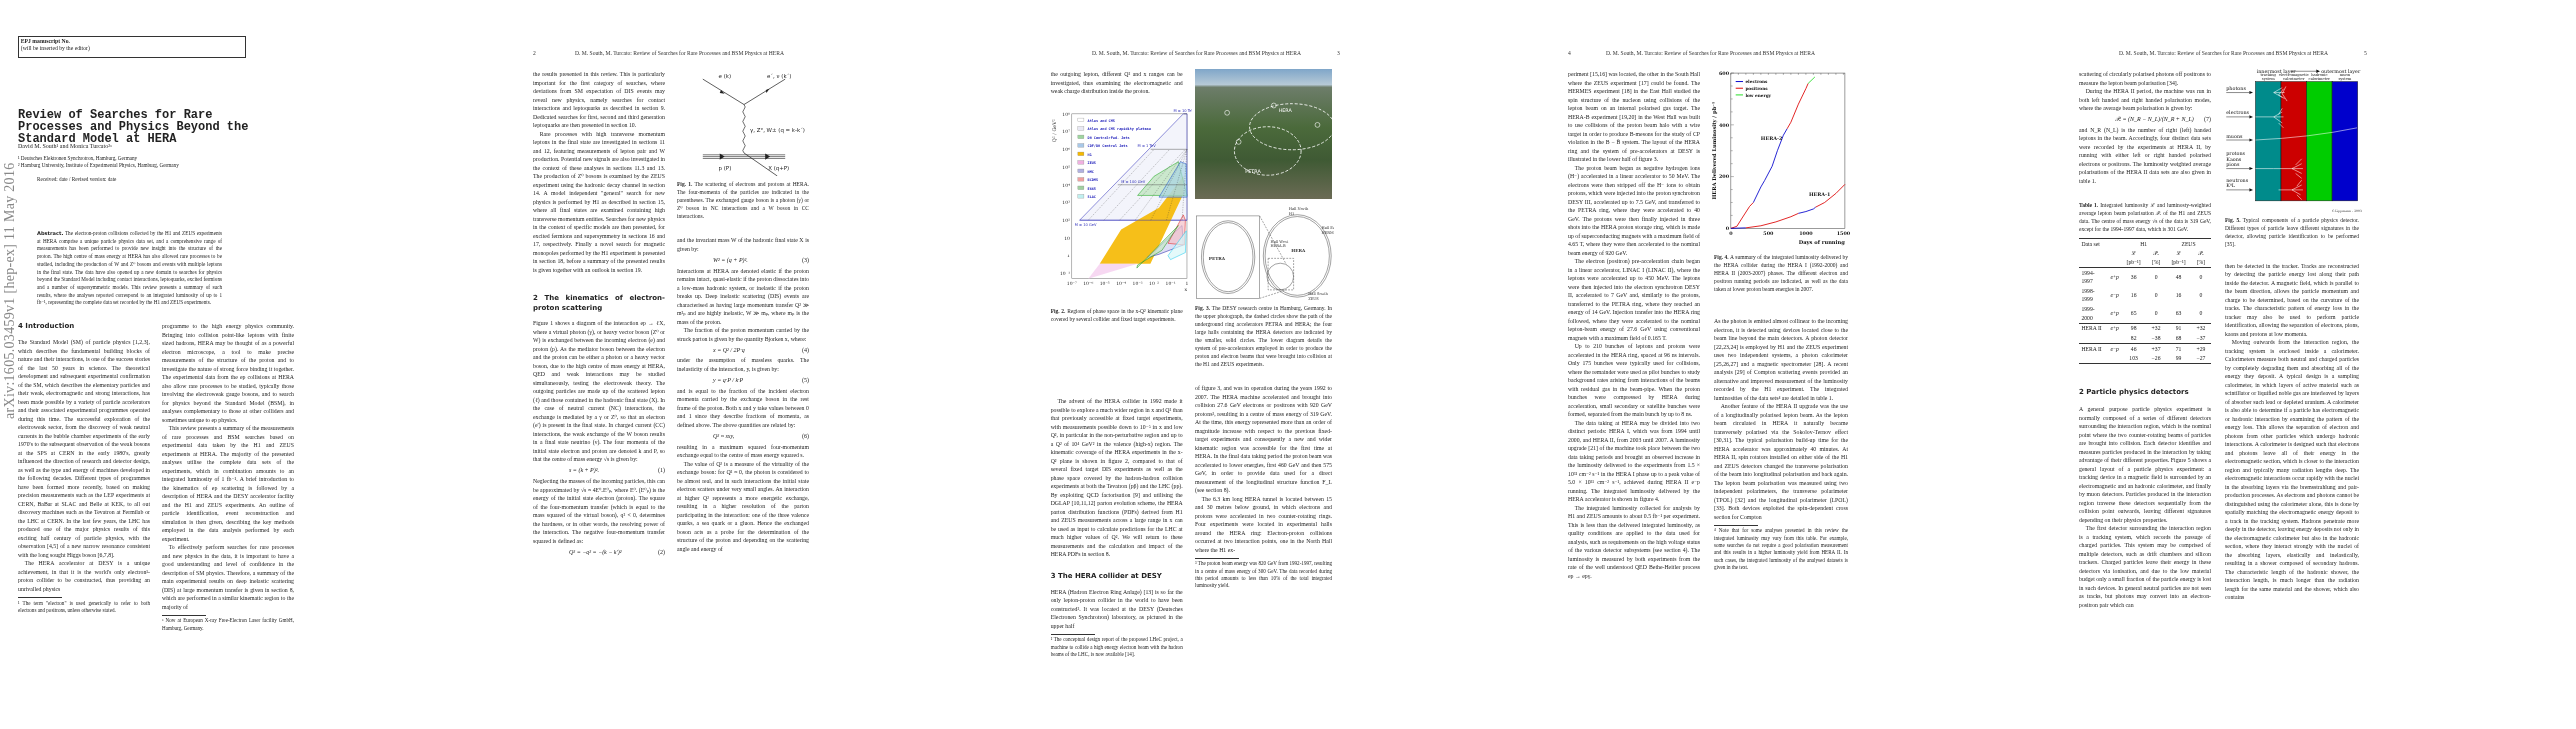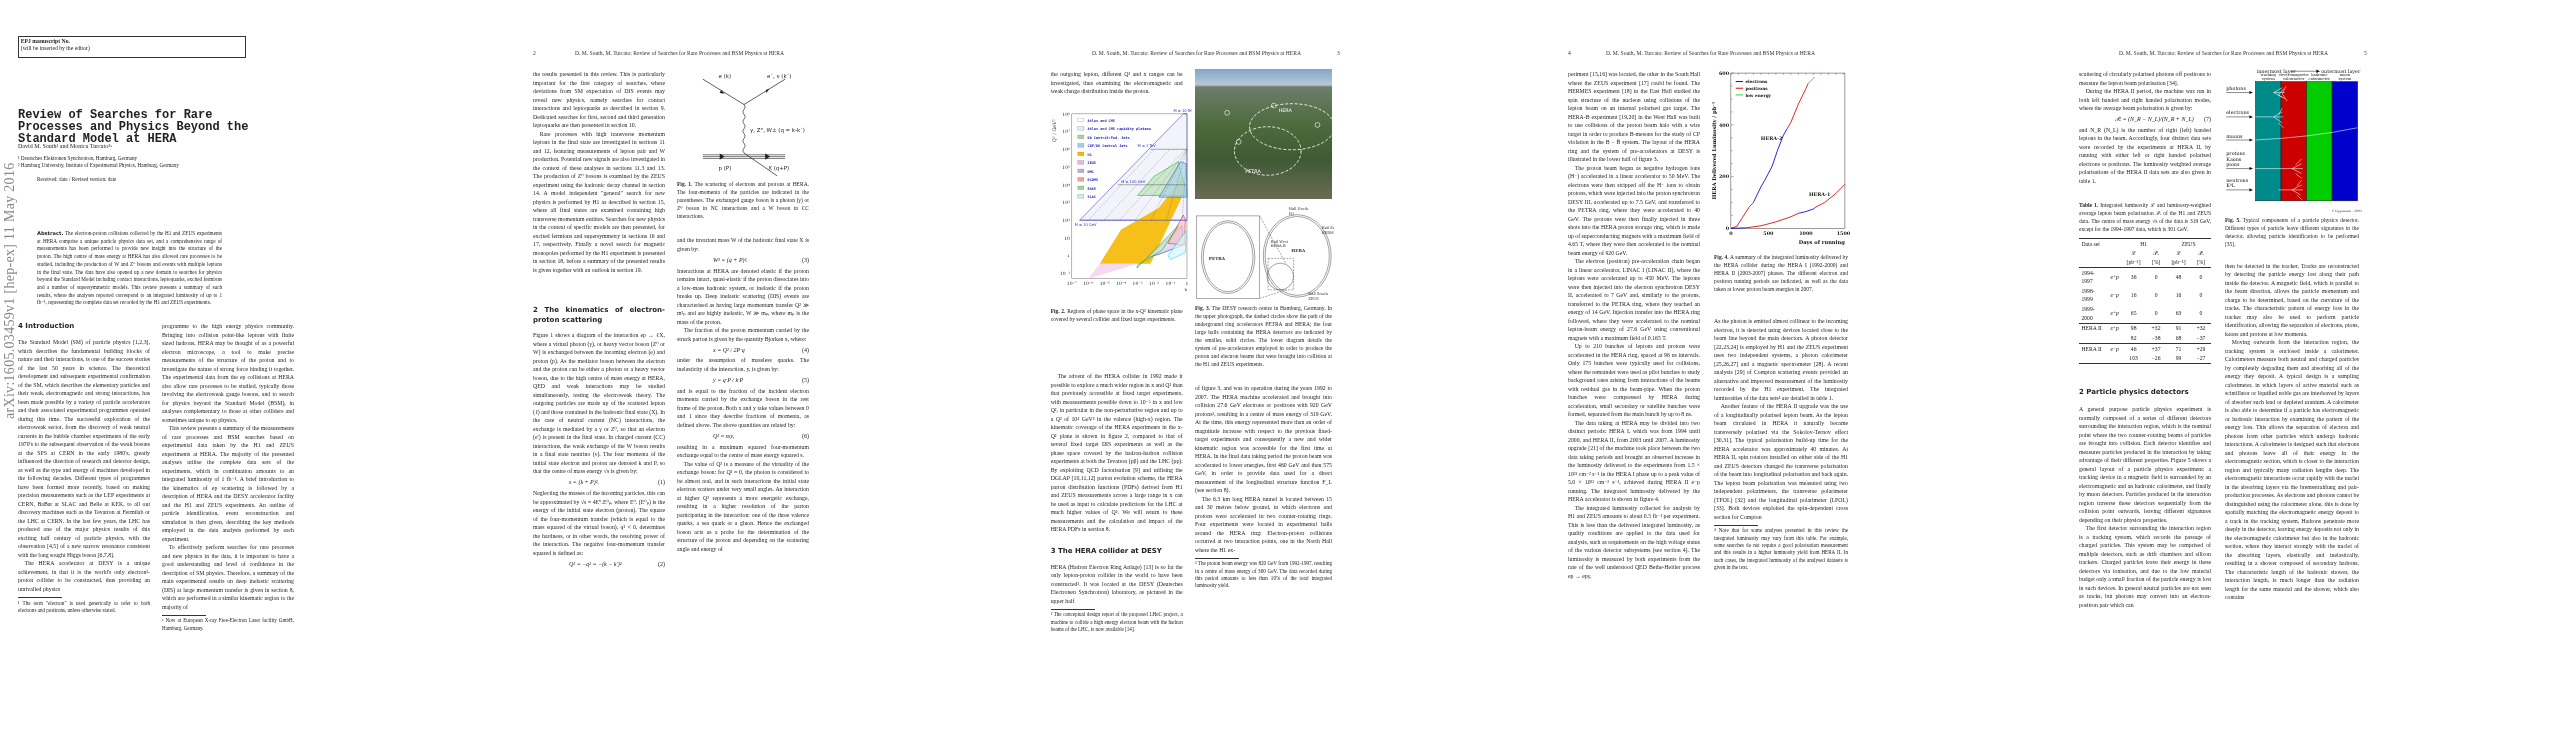--- a/index.html
+++ b/index.html
@@ -73,21 +73,21 @@
   </div>
 </div>
 
 <div class="page p2">
   <div class="pgnum" style="left:18px;">2</div>
   <div class="runhead" style="left:60px;">D. M. South, M. Turcato: Review of Searches for Rare Processes and BSM Physics at HERA</div>
 
   <div class="col txt" style="left:18px;top:70px;">
     <p>the results presented in this review. This is particularly important for the first category of searches, where deviations from SM expectation of DIS events may reveal new physics, namely searches for contact interactions and leptoquarks as described in section 9. Dedicated searches for first, second and third generation leptoquarks are then presented in section 10.</p>
     <p class="ind">Rare processes with high transverse momentum leptons in the final state are investigated in sections 11 and 12, featuring measurements of lepton pair and W production. Potential new signals are also investigated in the context of these analyses in sections 11.3 and 13. The production of Z⁰ bosons is examined by the ZEUS experiment using the hadronic decay channel in section 14. A model independent "general" search for new physics is performed by H1 as described in section 15, where all final states are examined containing high transverse momentum entities. Searches for new physics in the context of specific models are then presented, for excited fermions and supersymmetry in sections 16 and 17, respectively. Finally a novel search for magnetic monopoles performed by the H1 experiment is presented in section 18, before a summary of the presented results is given together with an outlook in section 19.</p>
-    <h2 class="sect" style="margin:32px 0 6px 0;">2 The kinematics of electron-proton scattering</h2>
+    <h2 class="sect" style="margin:20px 0 6px 0;">2 The kinematics of electron-proton scattering</h2>
     <p>Figure 1 shows a diagram of the interaction ep → ℓX, where a virtual photon (γ), or heavy vector boson (Z⁰ or W) is exchanged between the incoming electron (e) and proton (p). As the mediator boson between the electron and the proton can be either a photon or a heavy vector boson, due to the high centre of mass energy at HERA, QED and weak interactions may be studied simultaneously, testing the electroweak theory. The outgoing particles are made up of the scattered lepton (ℓ) and those contained in the hadronic final state (X). In the case of neutral current (NC) interactions, the exchange is mediated by a γ or Z⁰, so that an electron (e′) is present in the final state. In charged current (CC) interactions, the weak exchange of the W boson results in a final state neutrino (ν). The four momenta of the initial state electron and proton are denoted k and P, so that the centre of mass energy √s is given by:</p>
     <div class="eq">
         <span>s = (k + P)².</span>
         <span class="num">(1)</span>
       </div>
     <p>Neglecting the masses of the incoming particles, this can be approximated by √s ≈ 4E⁰ₑE⁰ₚ, where E⁰ₑ (E⁰ₚ) is the energy of the initial state electron (proton). The square of the four-momentum transfer (which is equal to the mass squared of the virtual boson), q² &lt; 0, determines the hardness, or in other words, the resolving power of the interaction. The negative four-momentum transfer squared is defined as:</p>
     <div class="eq">
         <span>Q² = −q² = −(k − k′)²</span>
         <span class="num">(2)</span>
       </div>
@@ -219,21 +219,21 @@
       <rect x="44" y="127" width="10" height="6" fill="#a0d0a0" stroke="#888" stroke-width="0.5"></rect>
       <text x="60" y="133" font-size="5.8" font-family="DejaVu Sans Mono, monospace" font-weight="bold" fill="#2222bb">E665</text>
       <rect x="44" y="141" width="10" height="6" fill="#c0f0f0" stroke="#888" stroke-width="0.5"></rect>
       <text x="60" y="147" font-size="5.8" font-family="DejaVu Sans Mono, monospace" font-weight="bold" fill="#2222bb">SLAC</text>
     </svg>
   <div class="cap" style="position:absolute;left:20.7px;top:307px;width:132px;">
     <b>Fig. 2.</b>
     <span>Regions of phase space in the x-Q² kinematic plane covered by several collider and fixed target experiments.</span>
   </div>
 
-  <div class="col txt" style="left:20.7px;top:372px;">
+  <div class="col txt" style="left:20.7px;top:397px;">
     <p class="ind">The advent of the HERA collider in 1992 made it possible to explore a much wider region in x and Q² than that previously accessible at fixed target experiments, with measurements possible down to 10⁻⁵ in x and low Q², in particular in the non-perturbative region and up to a Q² of 10⁴ GeV² in the valence (high-x) region. The kinematic coverage of the HERA experiments in the x-Q² plane is shown in figure 2, compared to that of several fixed target DIS experiments as well as the phase space covered by the hadron-hadron collision experiments at both the Tevatron (pp̄) and the LHC (pp). By exploiting QCD factorisation [9] and utilising the DGLAP [10,11,12] parton evolution scheme, the HERA parton distribution functions (PDFs) derived from H1 and ZEUS measurements across a large range in x can be used as input to calculate predictions for the LHC at much higher values of Q². We will return to these measurements and the calculation and impact of the HERA PDFs in section 8.</p>
     <h2 class="sect" style="margin:13.4px 0 6px 0;">3 The HERA collider at DESY</h2>
     <p>HERA (Hadron Electron Ring Anlage) [13] is so far the only lepton-proton collider in the world to have been constructed². It was located at the DESY (Deutsches Electronen Synchrotron) laboratory, as pictured in the upper half</p>
     <div class="fnrule"></div>
     <p class="fn">² The conceptual design report of the proposed LHeC project, a machine to collide a high energy electron beam with the hadron beams of the LHC, is now available [14].</p>
   </div>
 
   <div class="photo" style="left:165px;top:69px;width:137px;height:130px;">
     <svg width="137" height="130" viewBox="0 0 226 214">
       <ellipse cx="160" cy="95" rx="70" ry="38" fill="none" stroke="#fff" stroke-width="1.4" stroke-dasharray="5,3"></ellipse>

